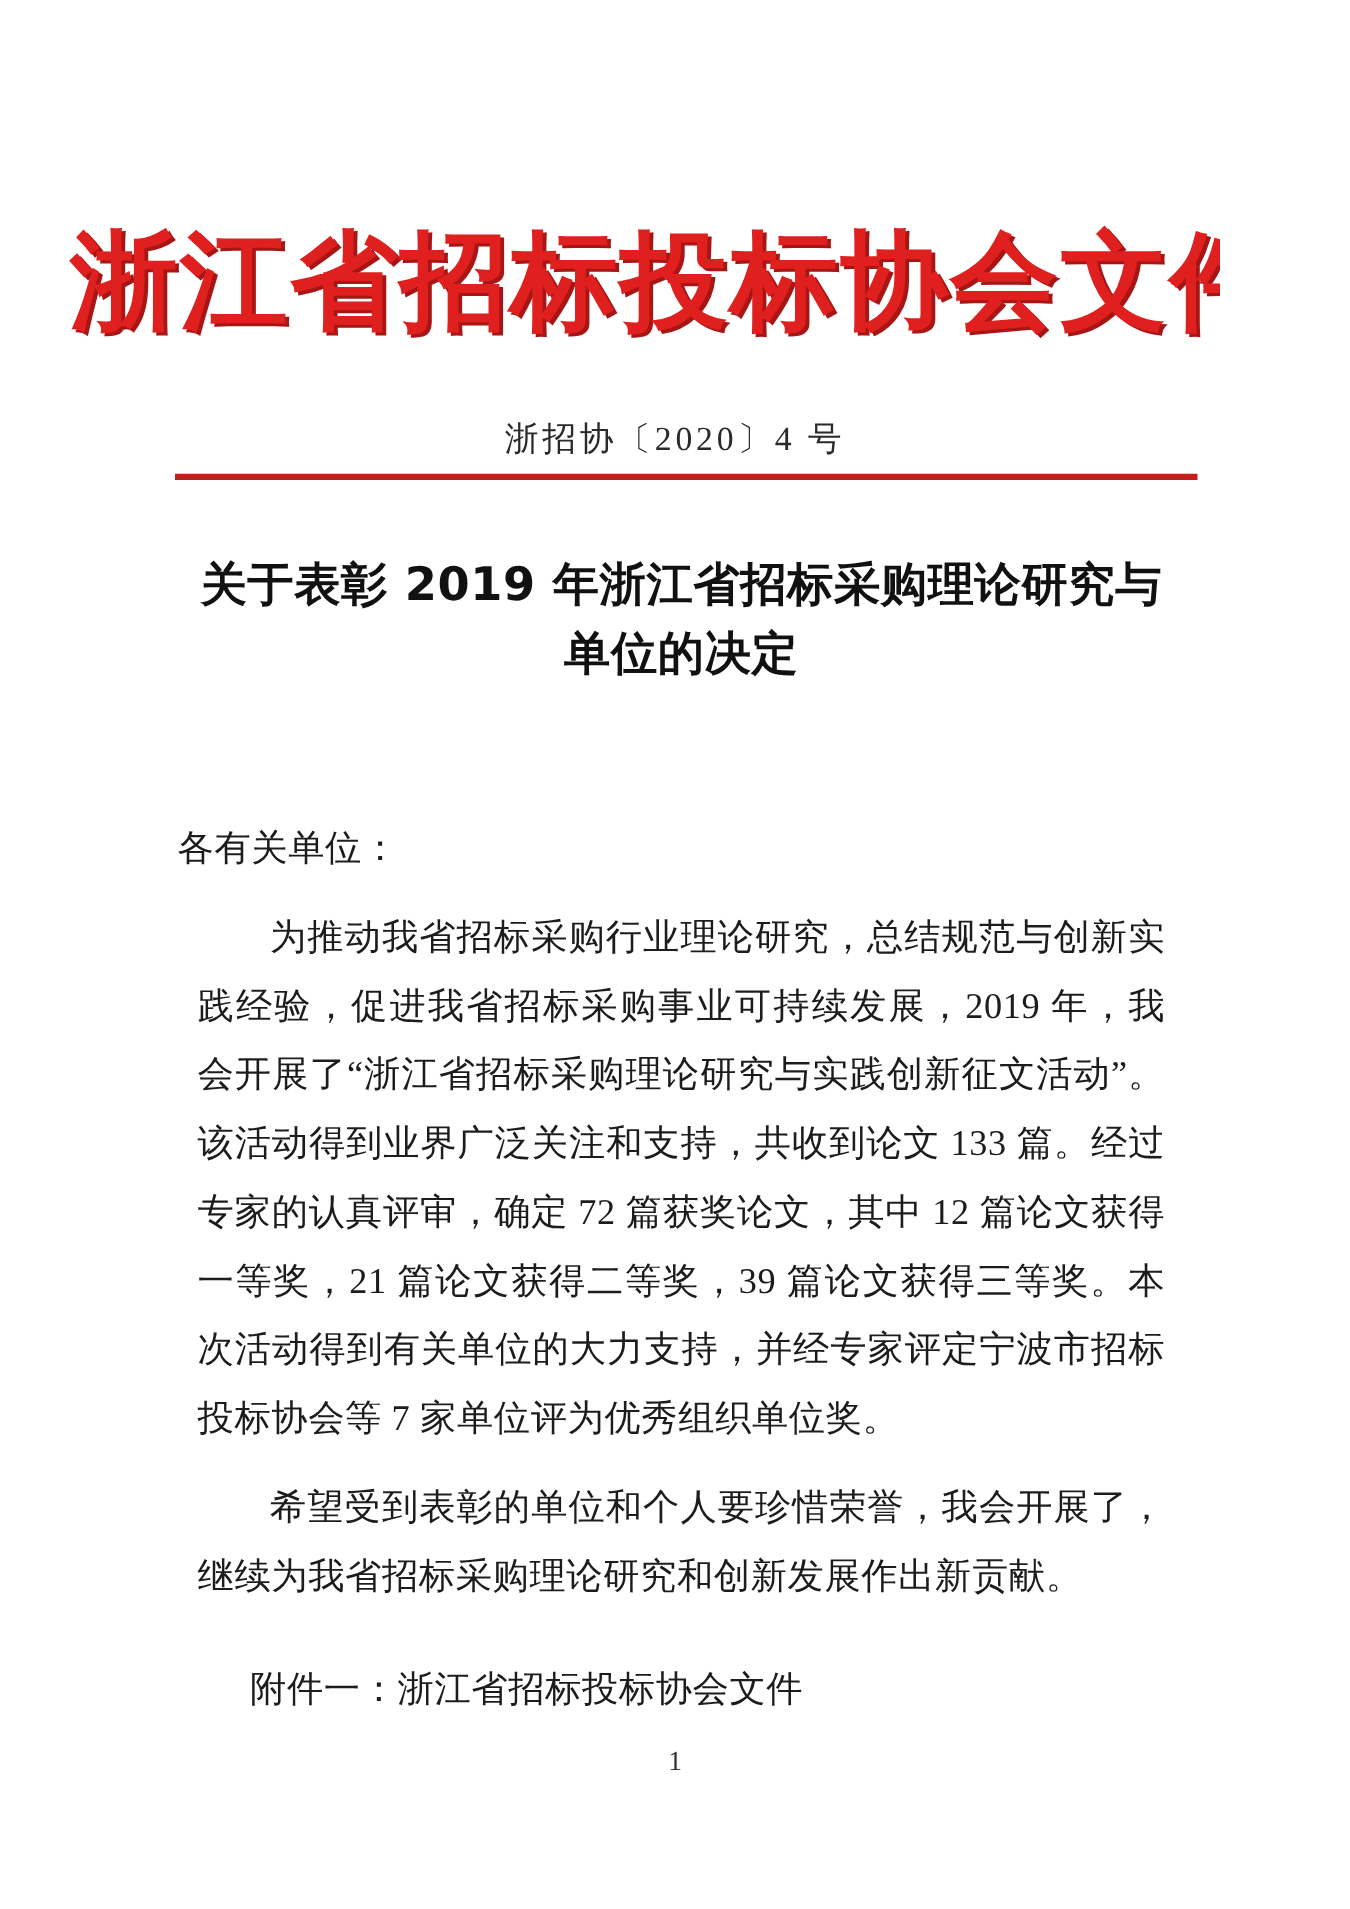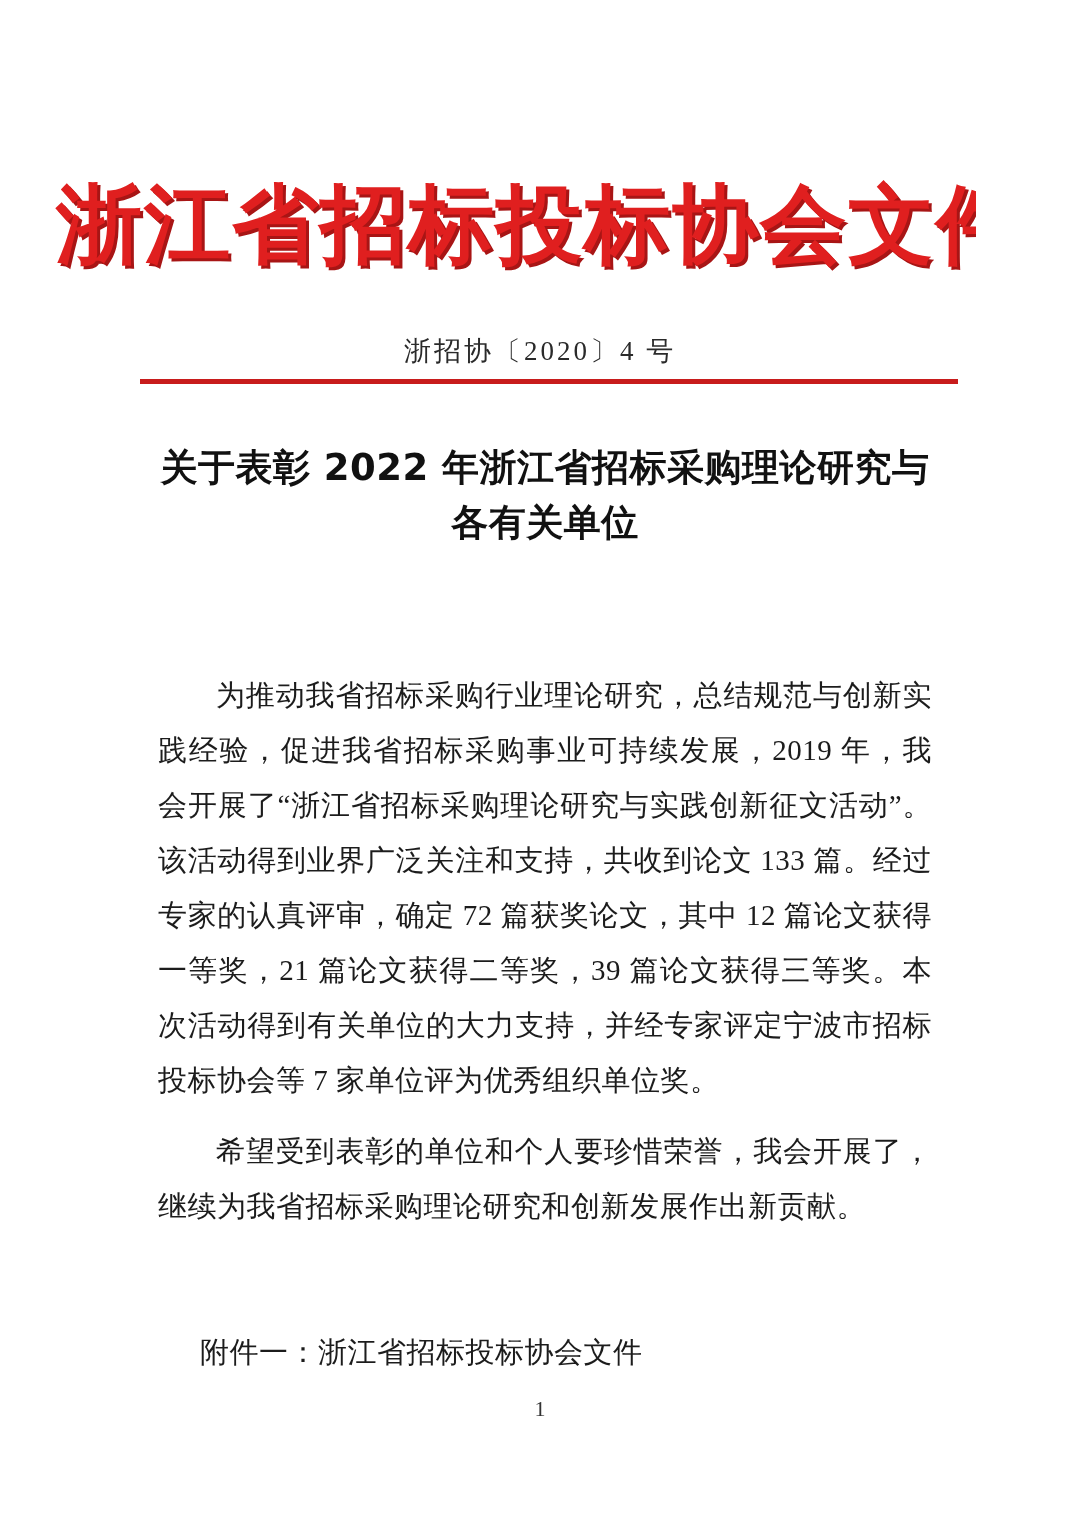--- a/index.html
+++ b/index.html
@@ -135,25 +135,26 @@
 
   <div class="masthead">
     <div class="masthead-title">浙江省招标投标协会文件</div>
   </div>
 
   <div class="doc-number">浙招协〔2020〕4 号</div>
 
   <div class="red-rule"></div>
 
   <div class="doc-title">
-    <span class="tline">关于表彰 2022 年浙江省招标采购理论研究与</span>
-    <span class="tline">各有关单位</span>
+    <span class="tline">关于表彰 2019 年浙江省招标采购理论研究与</span>
+    <span class="tline">单位的决定</span>
   </div>
 
   <div class="body-block">
+    <div class="salutation">各有关单位：</div>
     <p class="para">为推动我省招标采购行业理论研究，总结规范与创新实践经验，促进我省招标采购事业可持续发展，2019 年，我会开展了“浙江省招标采购理论研究与实践创新征文活动”。该活动得到业界广泛关注和支持，共收到论文 133 篇。经过专家的认真评审，确定 72 篇获奖论文，其中 12 篇论文获得一等奖，21 篇论文获得二等奖，39 篇论文获得三等奖。本次活动得到有关单位的大力支持，并经专家评定宁波市招标投标协会等 7 家单位评为优秀组织单位奖。</p>
     <p class="para">希望受到表彰的单位和个人要珍惜荣誉，我会开展了，继续为我省招标采购理论研究和创新发展作出新贡献。</p>
   </div>
 
   <div class="attachment">附件一：浙江省招标投标协会文件</div>
 
   <div class="page-number">1</div>
 
 </div>
 

